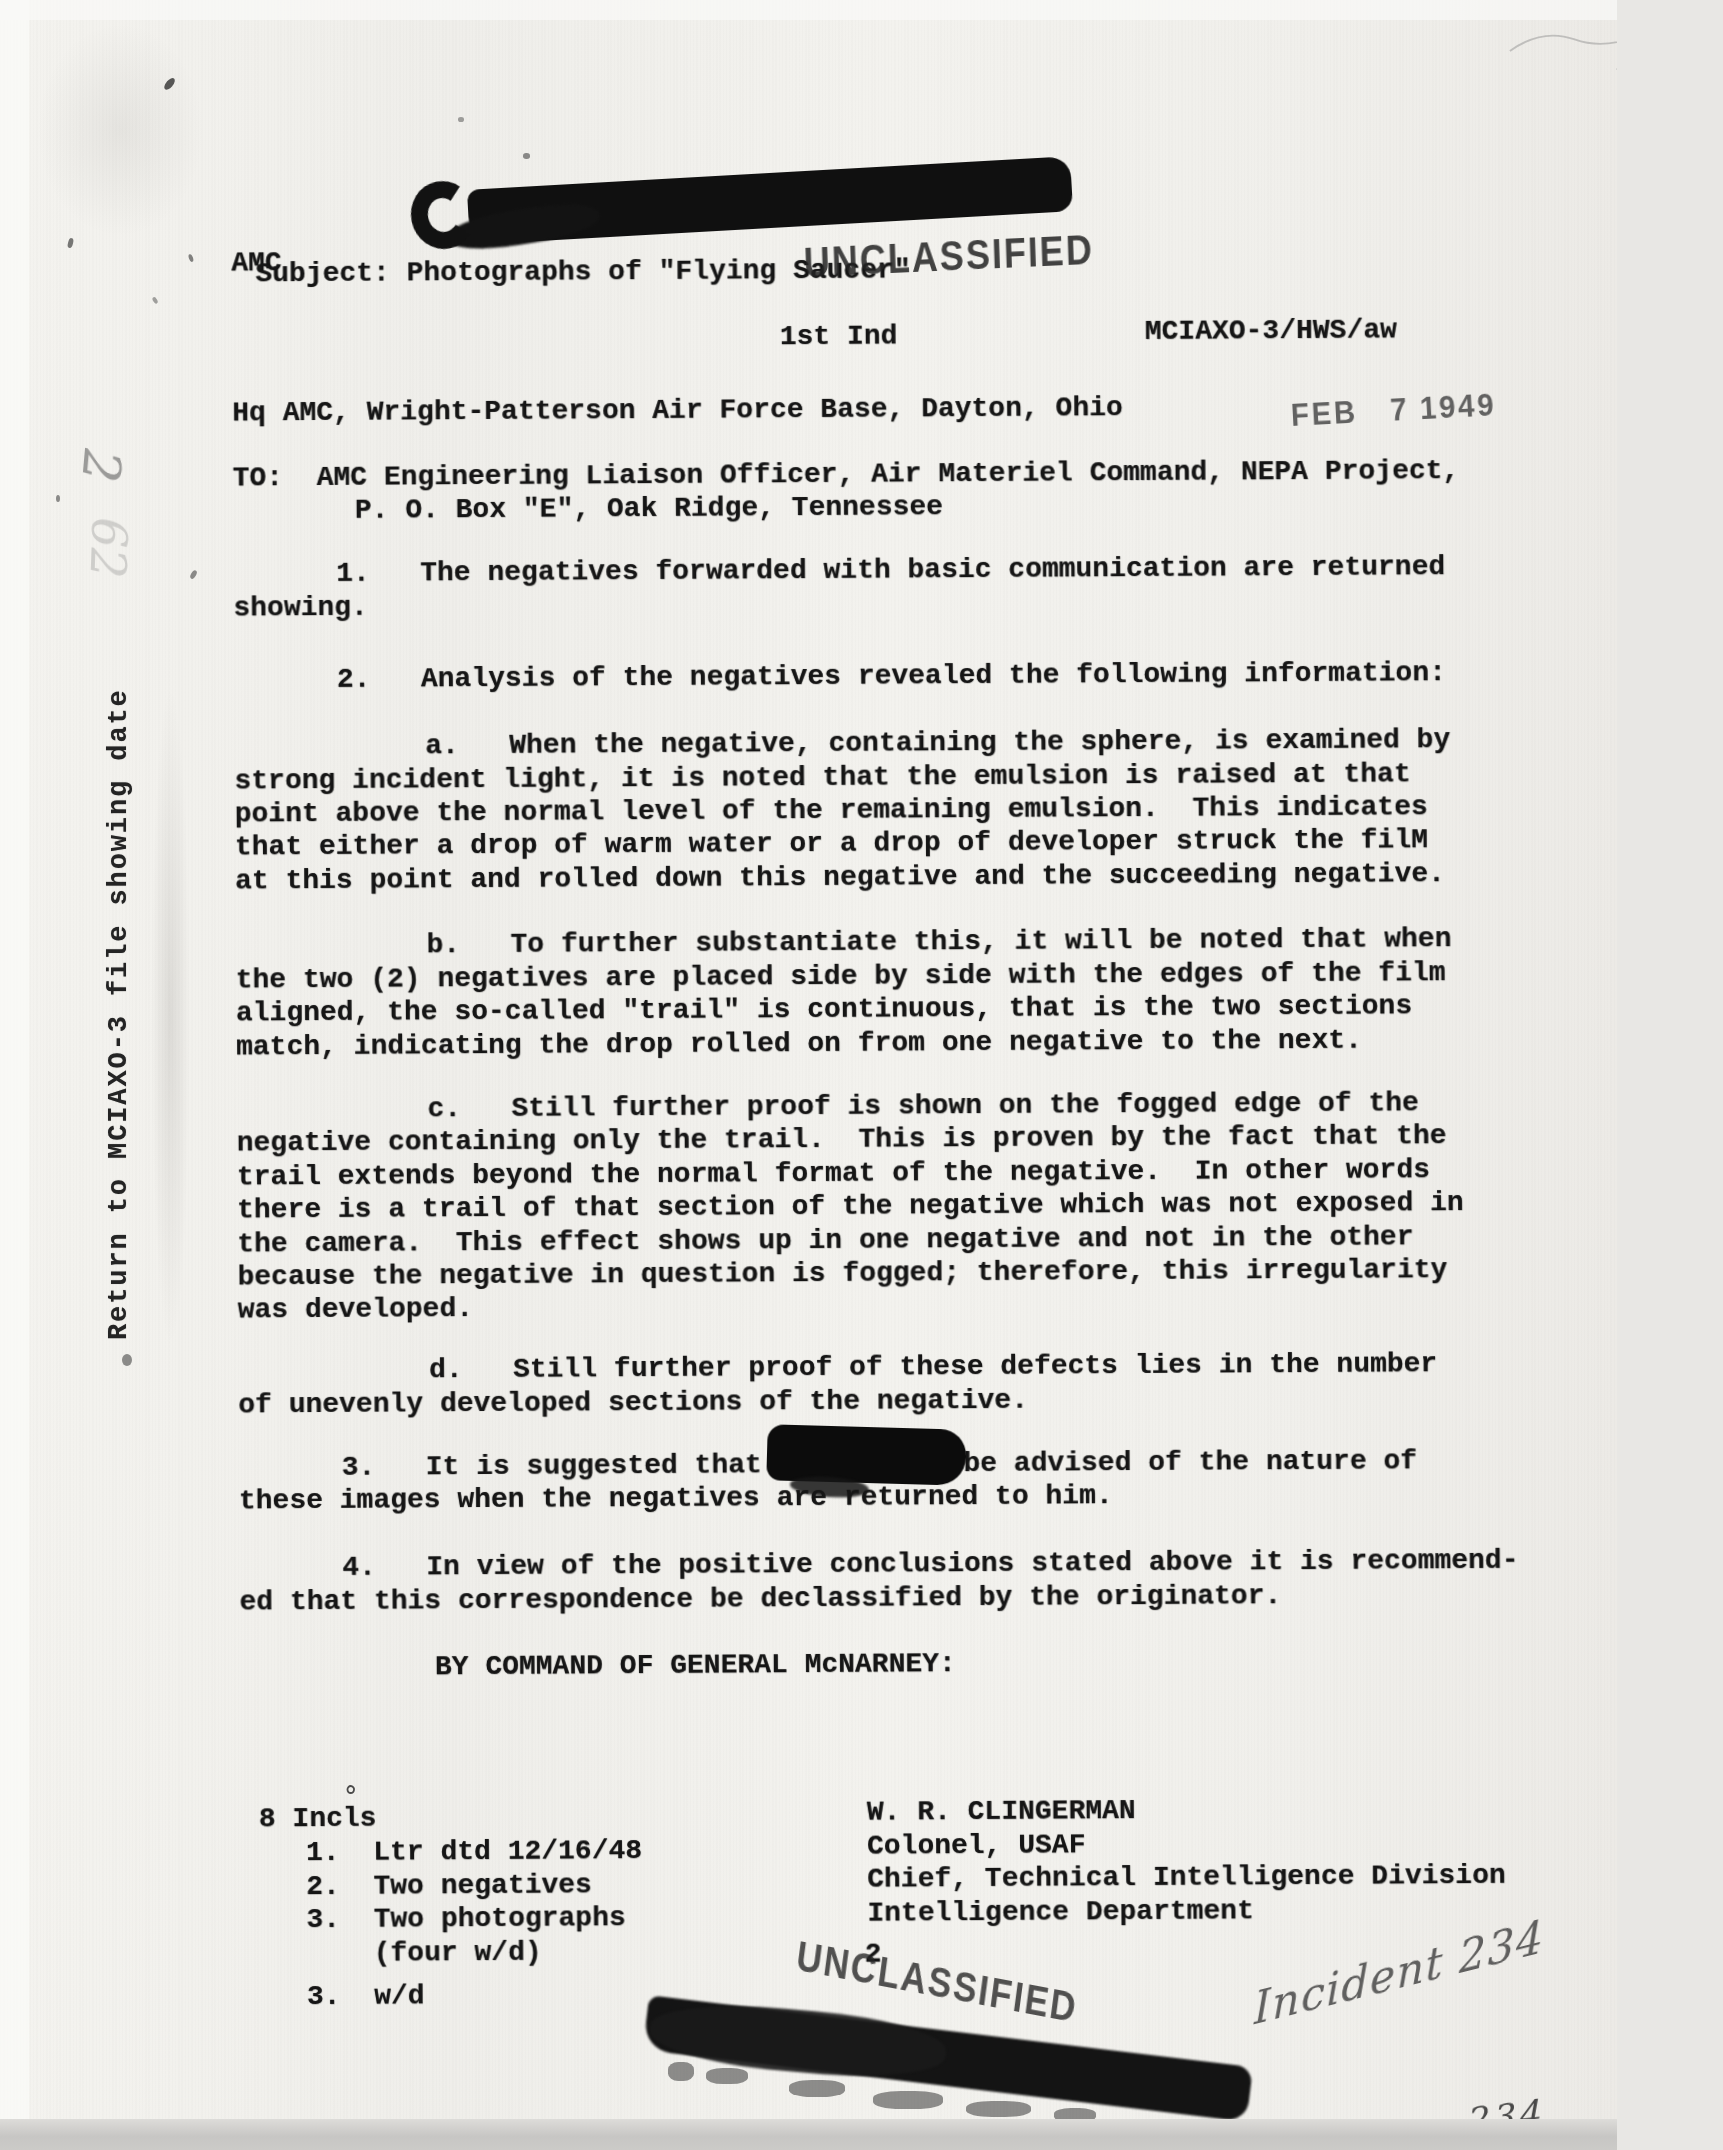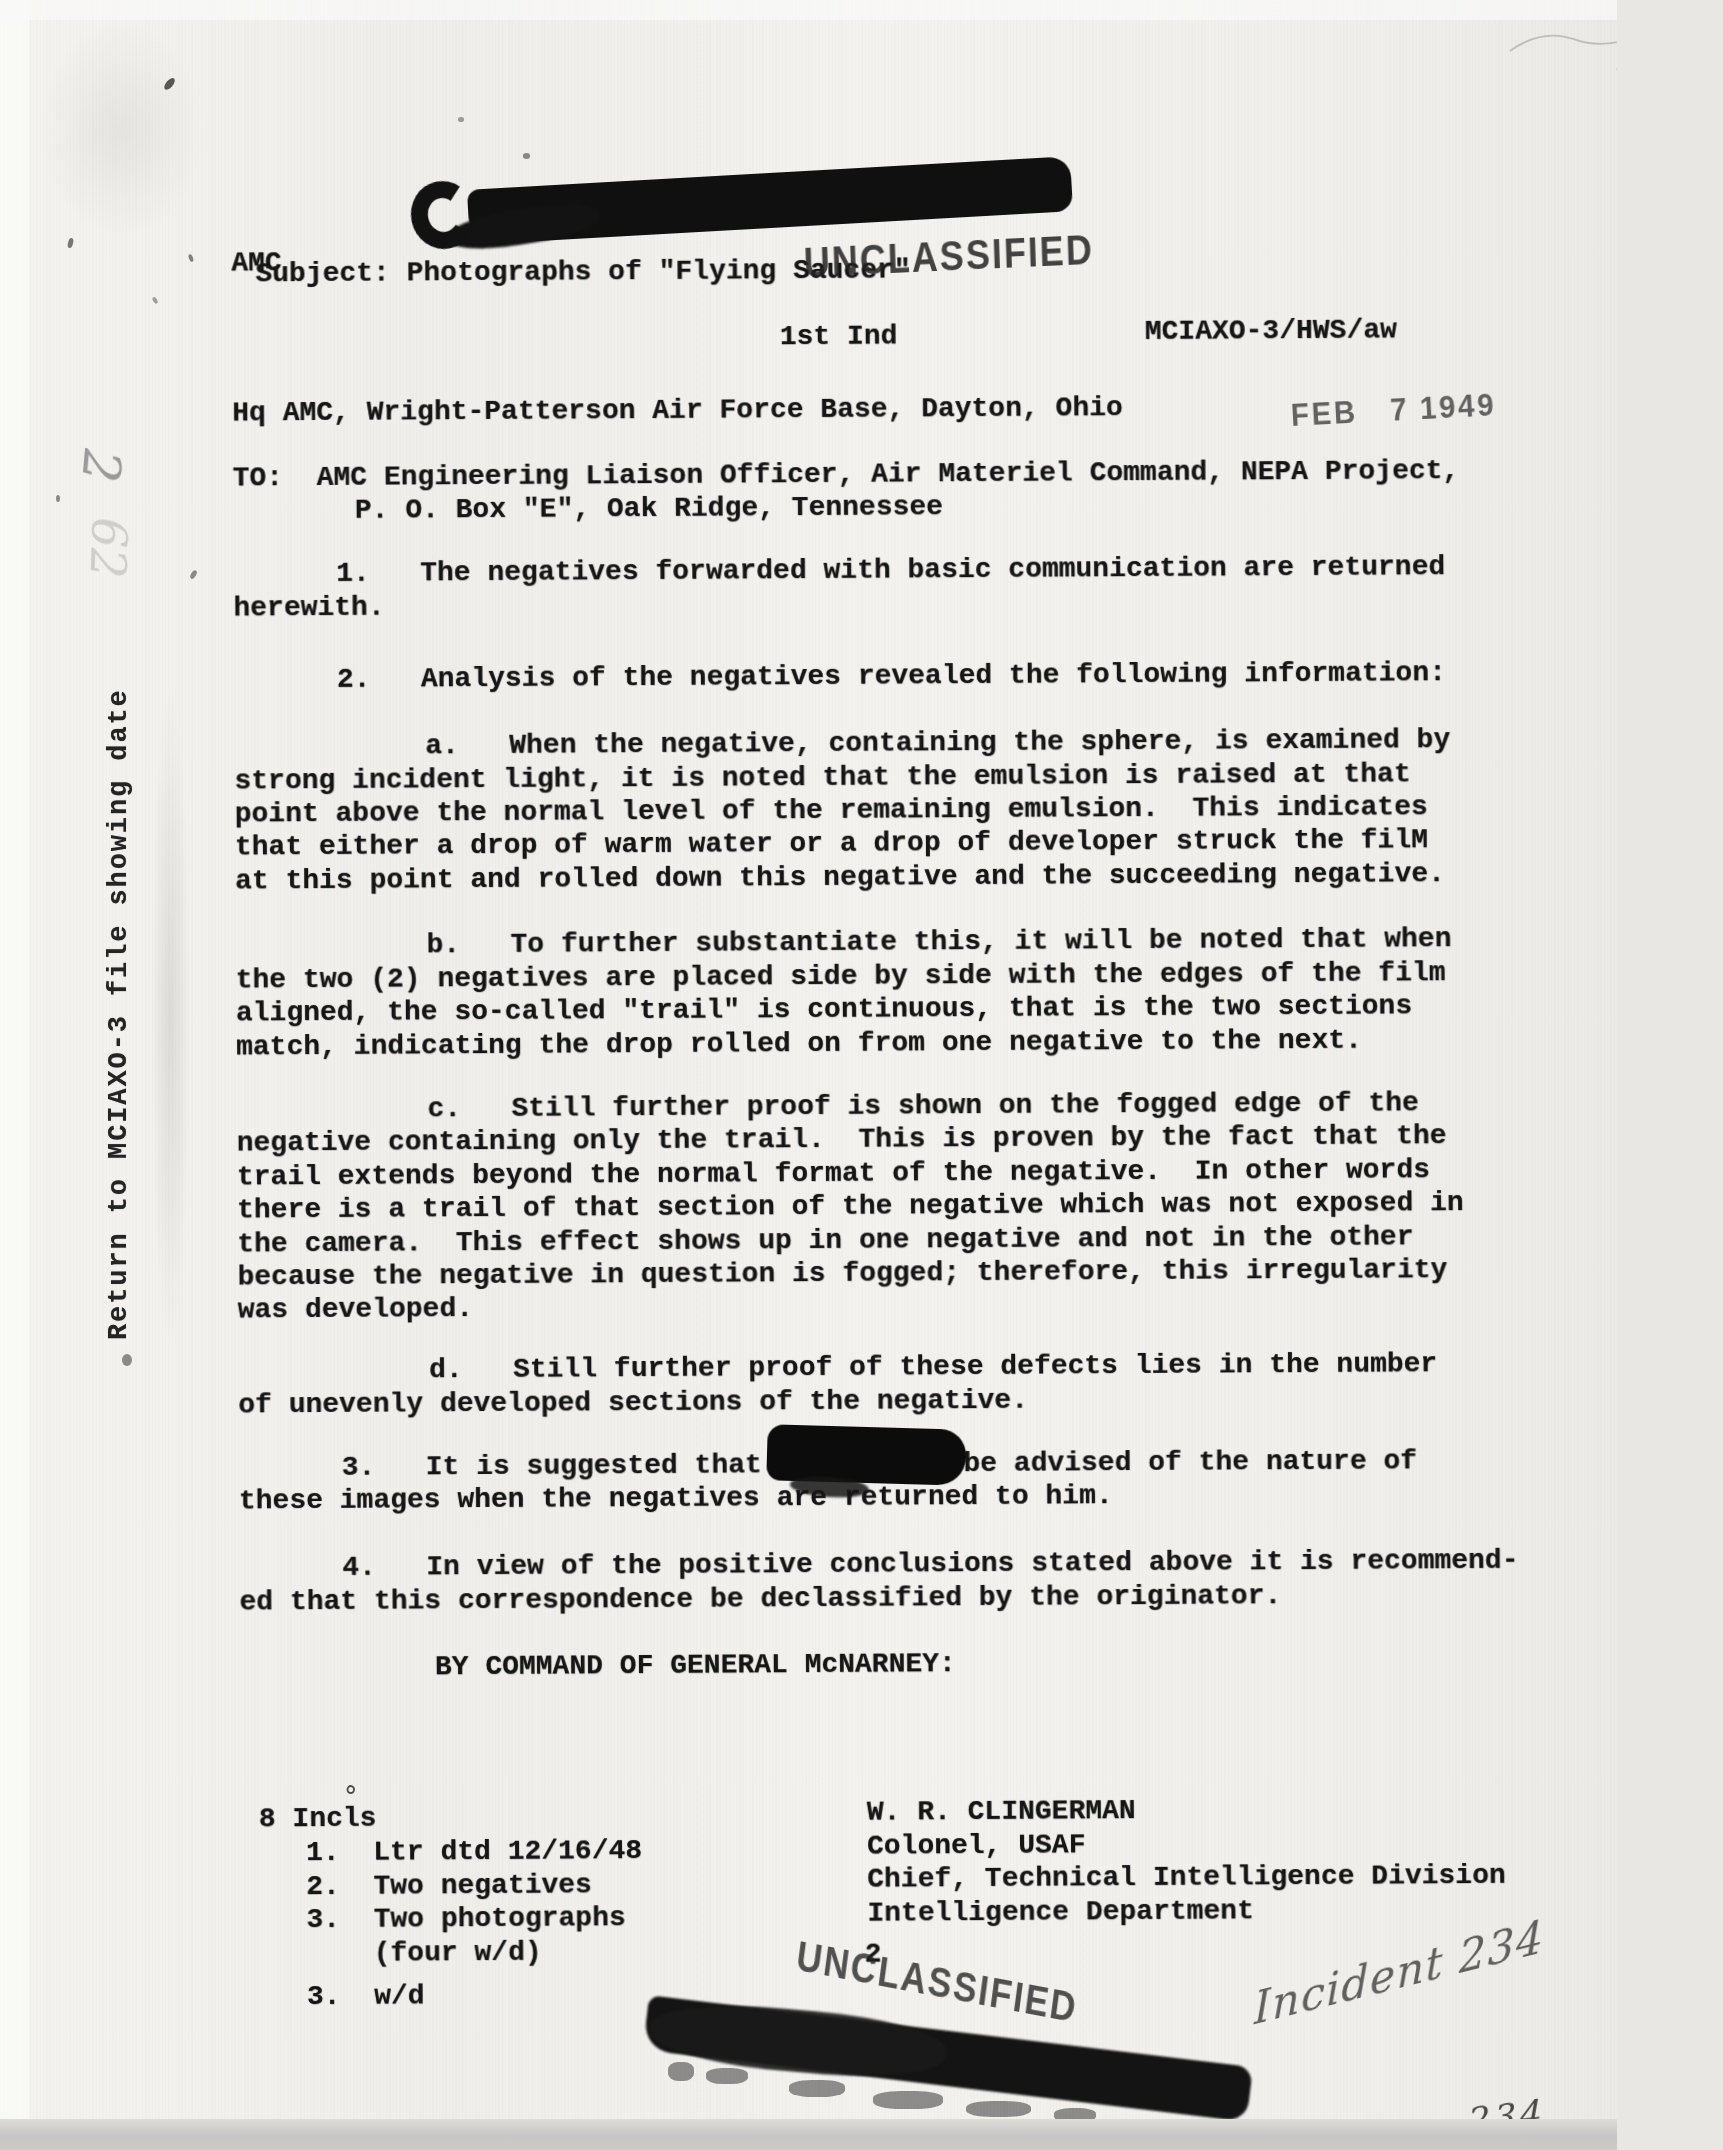--- a/index.html
+++ b/index.html
@@ -81,21 +81,21 @@
 
   <div id="typed-layer">
       <div class="tline" style="left: 235px; top: 245px;">AMC</div>
       <div class="tline" style="left: 259px; top: 256px;">Subject: Photographs of "Flying Saucer"</div>
       <div class="tline" style="left: 783px; top: 322px;">1st Ind</div>
       <div class="tline" style="left: 1148px; top: 319px;">MCIAXO-3/HWS/aw</div>
       <div class="tline" style="left: 235px; top: 395px;">Hq AMC, Wright-Patterson Air Force Base, Dayton, Ohio</div>
       <div class="tline" style="left: 235px; top: 460px;">TO:  AMC Engineering Liaison Officer, Air Materiel Command, NEPA Project,</div>
       <div class="tline" style="left: 357px; top: 493px;">P. O. Box "E", Oak Ridge, Tennessee</div>
       <div class="tline" style="left: 338px; top: 556px;">1.   The negatives forwarded with basic communication are returned</div>
-      <div class="tline" style="left: 235px; top: 590px;">herewith.</div>
+      <div class="tline" style="left: 235px; top: 590px;">showing.</div>
       <div class="tline" style="left: 338px; top: 662px;">2.   Analysis of the negatives revealed the following information:</div>
       <div class="tline" style="left: 426px; top: 729px;">a.   When the negative, containing the sphere, is examined by</div>
       <div class="tline" style="left: 235px; top: 763px;">strong incident light, it is noted that the emulsion is raised at that</div>
       <div class="tline" style="left: 235px; top: 796px;">point above the normal level of the remaining emulsion.  This indicates</div>
       <div class="tline" style="left: 235px; top: 829px;">that either a drop of warm water or a drop of developer struck the filM</div>
       <div class="tline" style="left: 235px; top: 863px;">at this point and rolled down this negative and the succeeding negative.</div>
       <div class="tline" style="left: 426px; top: 928px;">b.   To further substantiate this, it will be noted that when</div>
       <div class="tline" style="left: 235px; top: 962px;">the two (2) negatives are placed side by side with the edges of the film</div>
       <div class="tline" style="left: 235px; top: 995px;">aligned, the so-called "trail" is continuous, that is the two sections</div>
       <div class="tline" style="left: 235px; top: 1029px;">match, indicating the drop rolled on from one negative to the next.</div>

